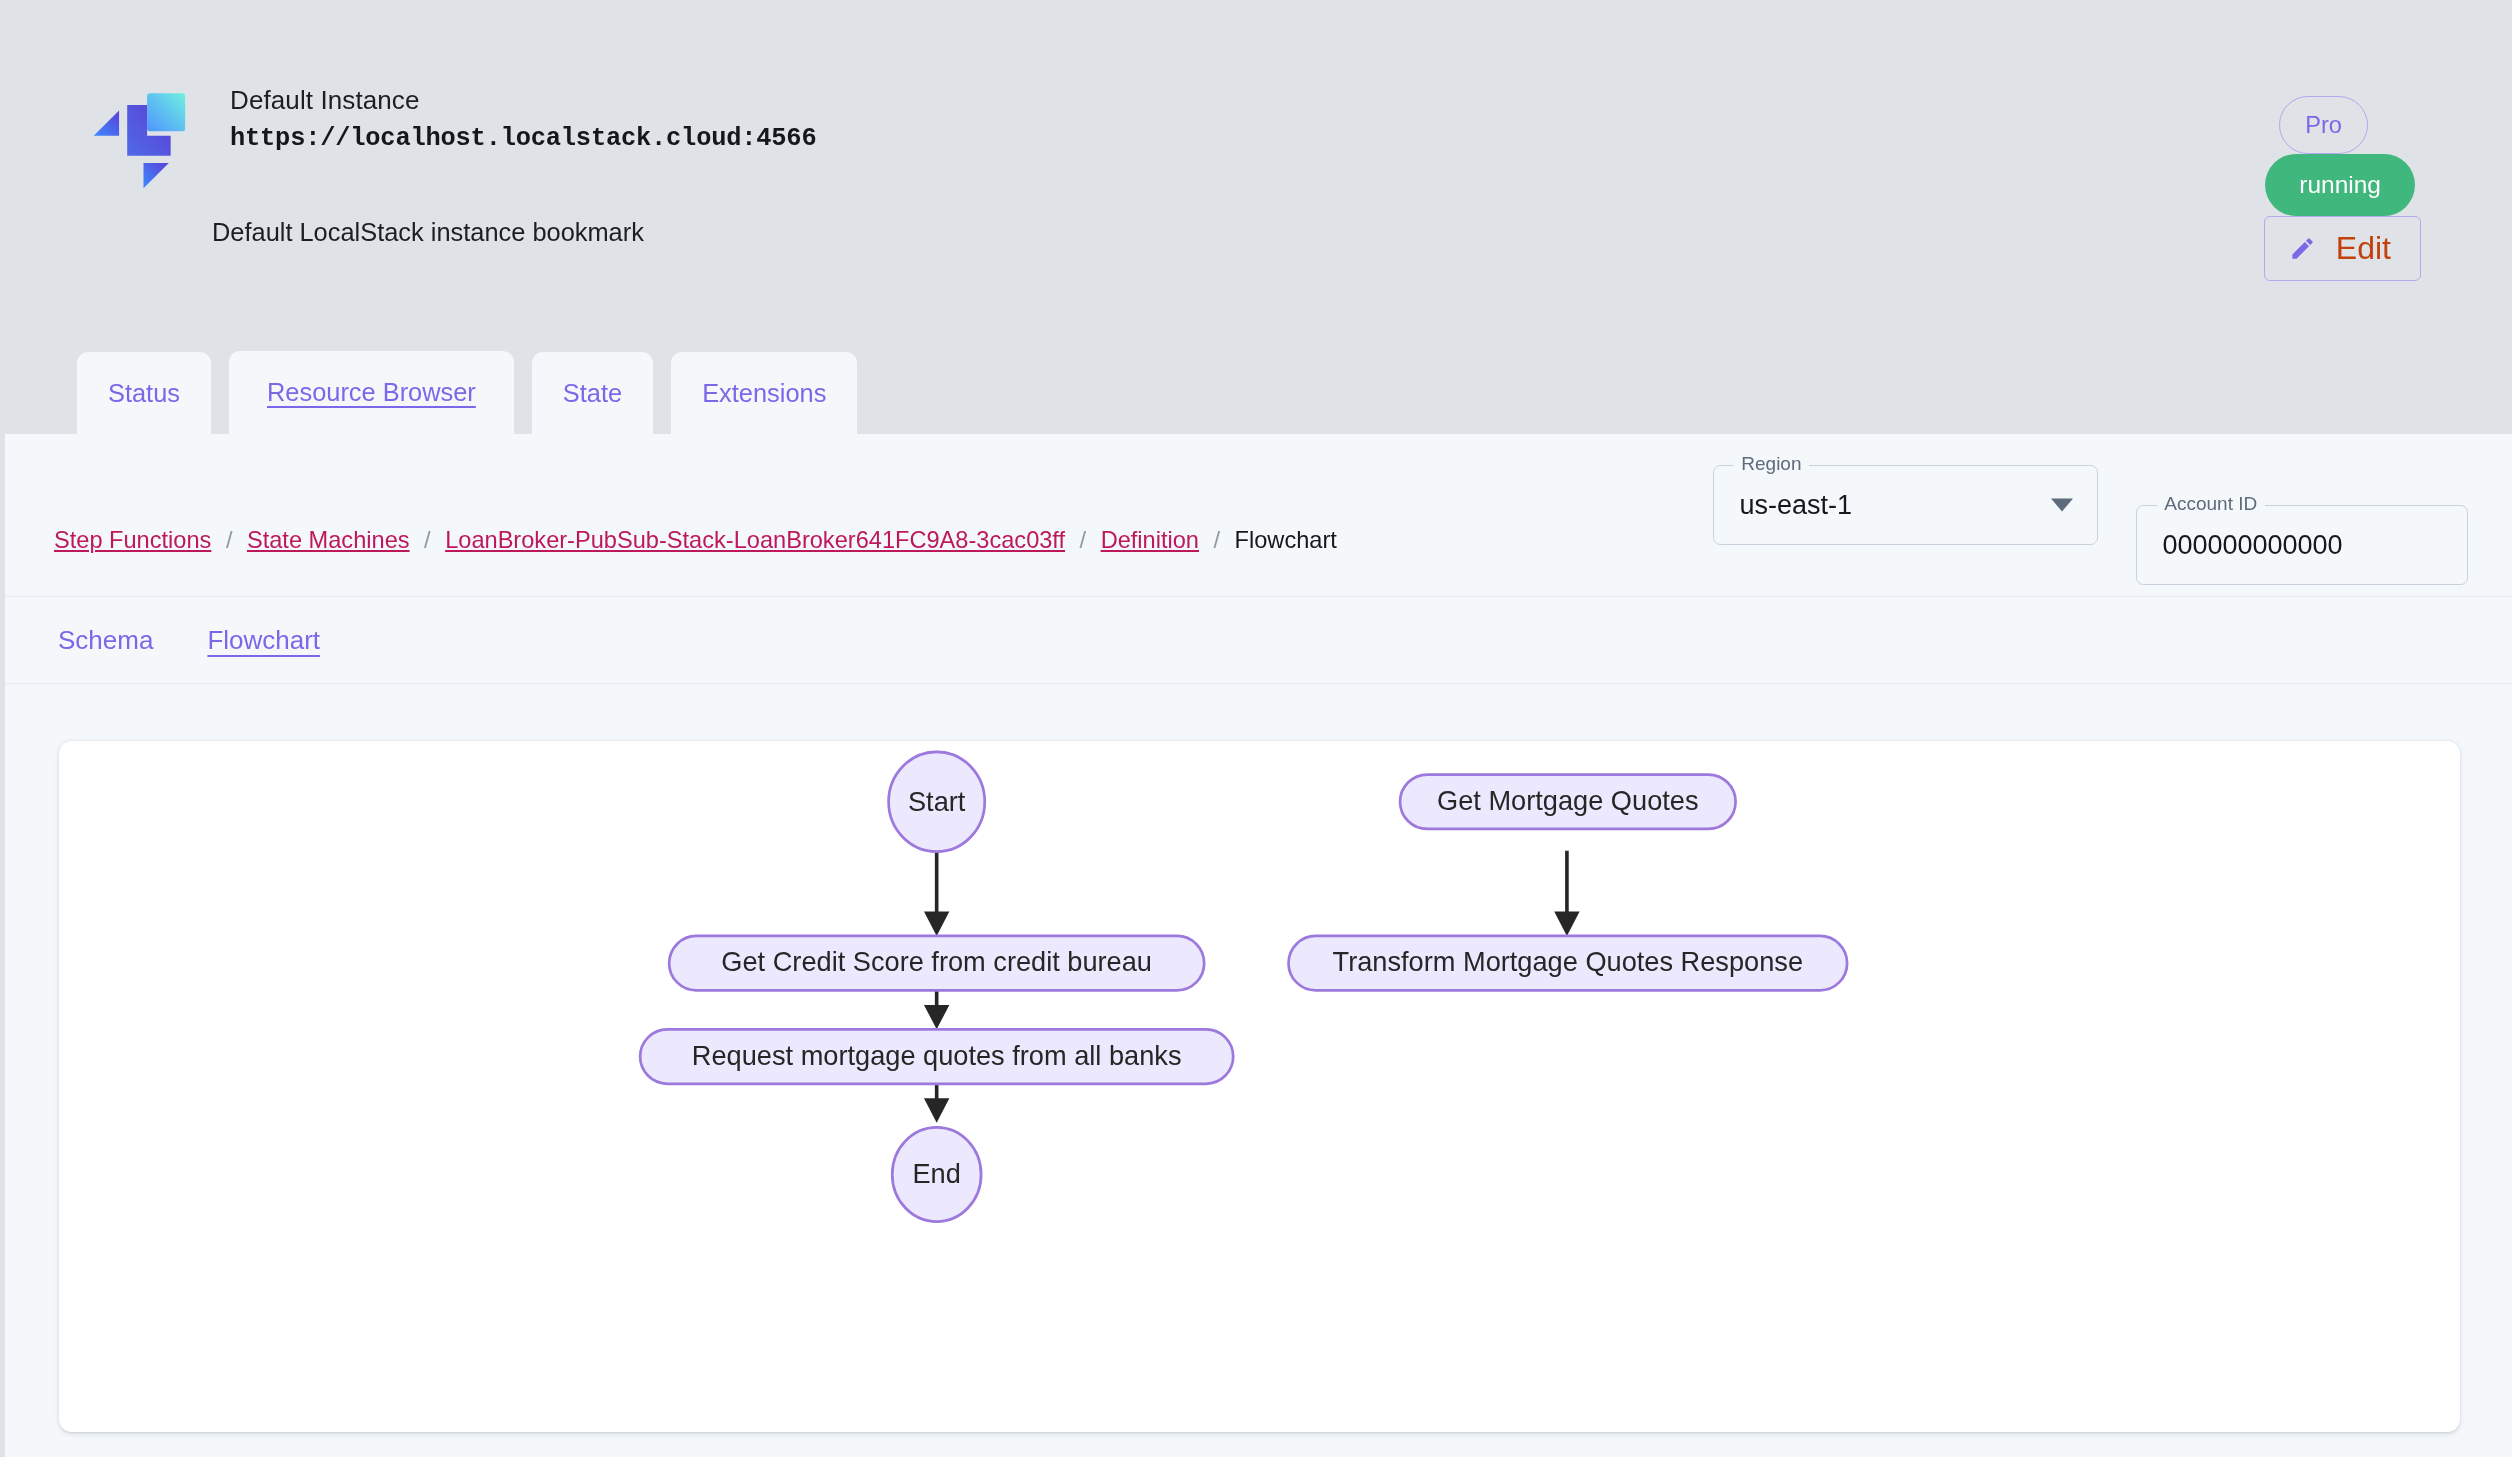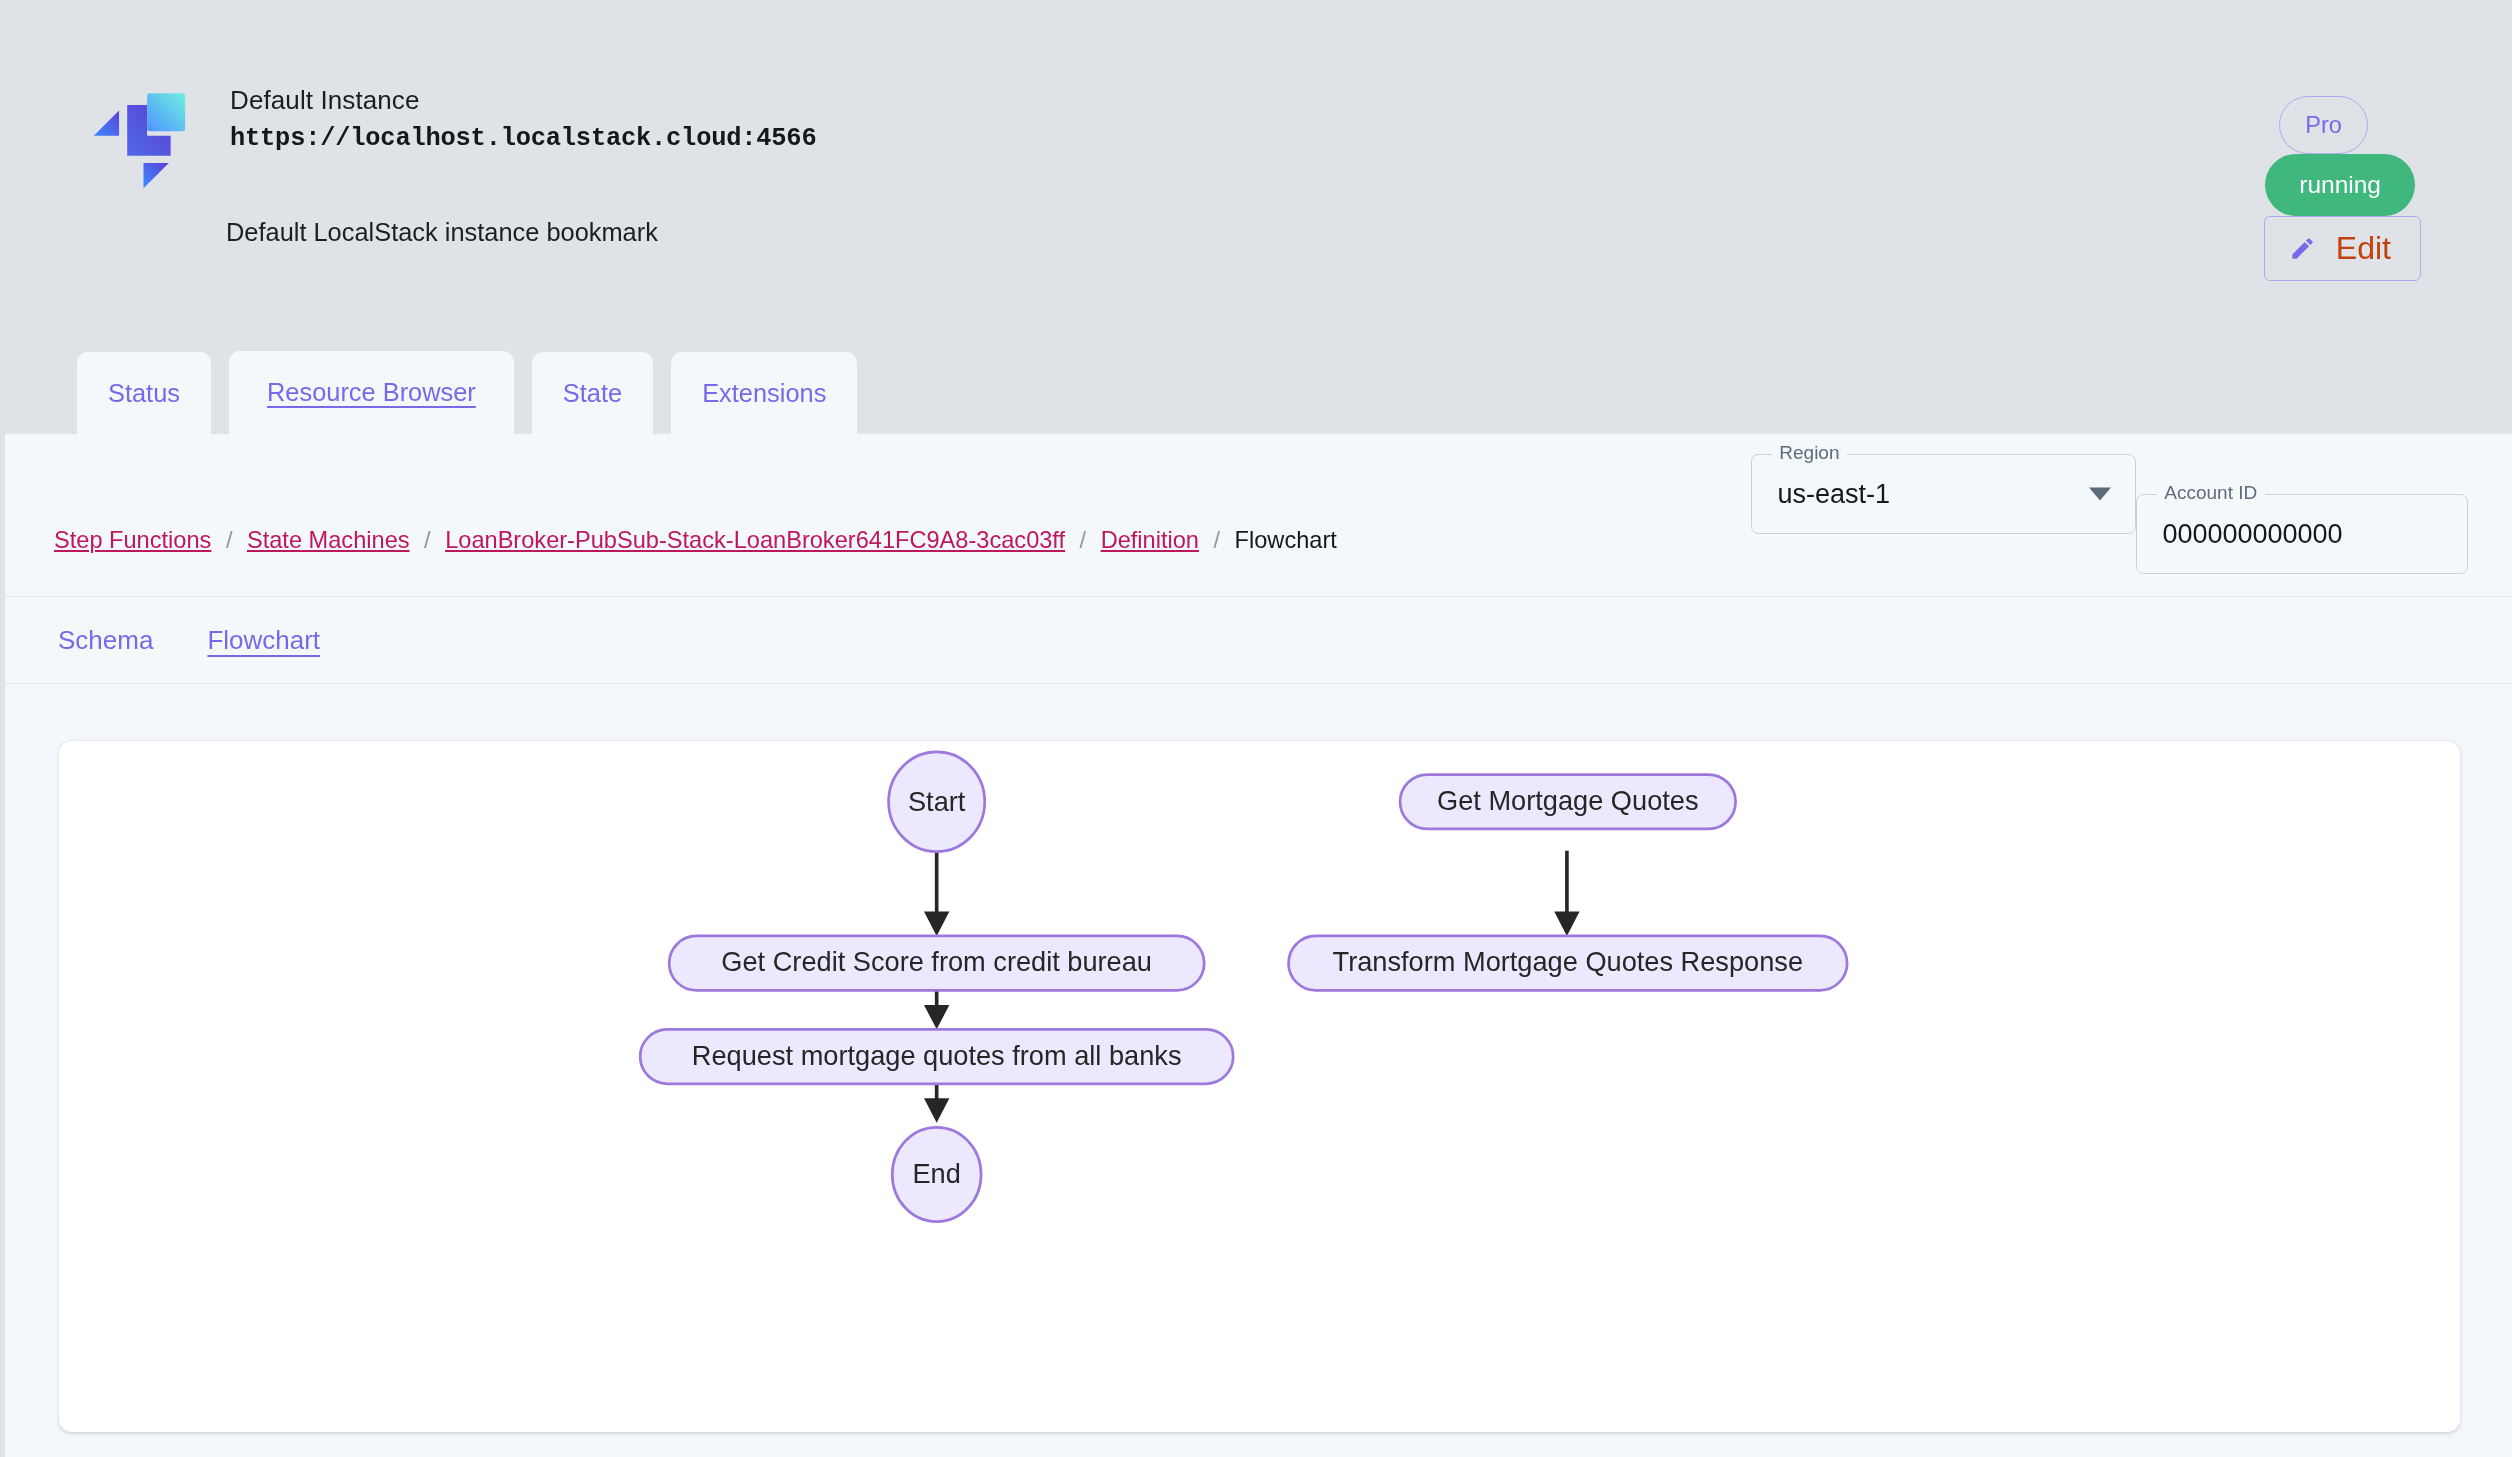--- a/index.html
+++ b/index.html
@@ -39,21 +39,21 @@
   .instance-url {
     font-family: "Liberation Mono", "DejaVu Sans Mono", monospace;
     font-size: 25.4px;
     font-weight: bold;
     color: #14181c;
     line-height: 41px;
     letter-spacing: -0.2px;
   }
   .instance-desc {
     position: absolute;
-    left: 226px; top: 218px;
+    left: 212px; top: 218px;
     font-size: 25.4px;
     color: #1b1f23;
   }
 
   
   .header-actions {
     position: absolute;
     right: 91px; top: 96px;
     display: flex;
     align-items: center;
@@ -152,22 +152,23 @@
     font-size: 23.6px;
     white-space: nowrap;
   }
   .crumb-link { color: #be185d; cursor: pointer; text-decoration: underline; }
   .crumb-sep { color: #8f9aa6; margin: 0 14.5px; }
   .crumb-current { color: #15181c; }
 
   
   .field-group {
     position: absolute;
-    right: 44px; top: 20px;
+    right: 44px; top: 31px;
     display: flex;
+    gap: 38px;
   }
   .mui-field {
     position: relative;
     width: 385px; height: 80px;
     border: 1.8px solid #c8d2dc;
     border-radius: 7.3px;
     background: transparent;
   }
   .mui-field.account { width: 332px; margin-top: 40px; }
   .mui-legend {

